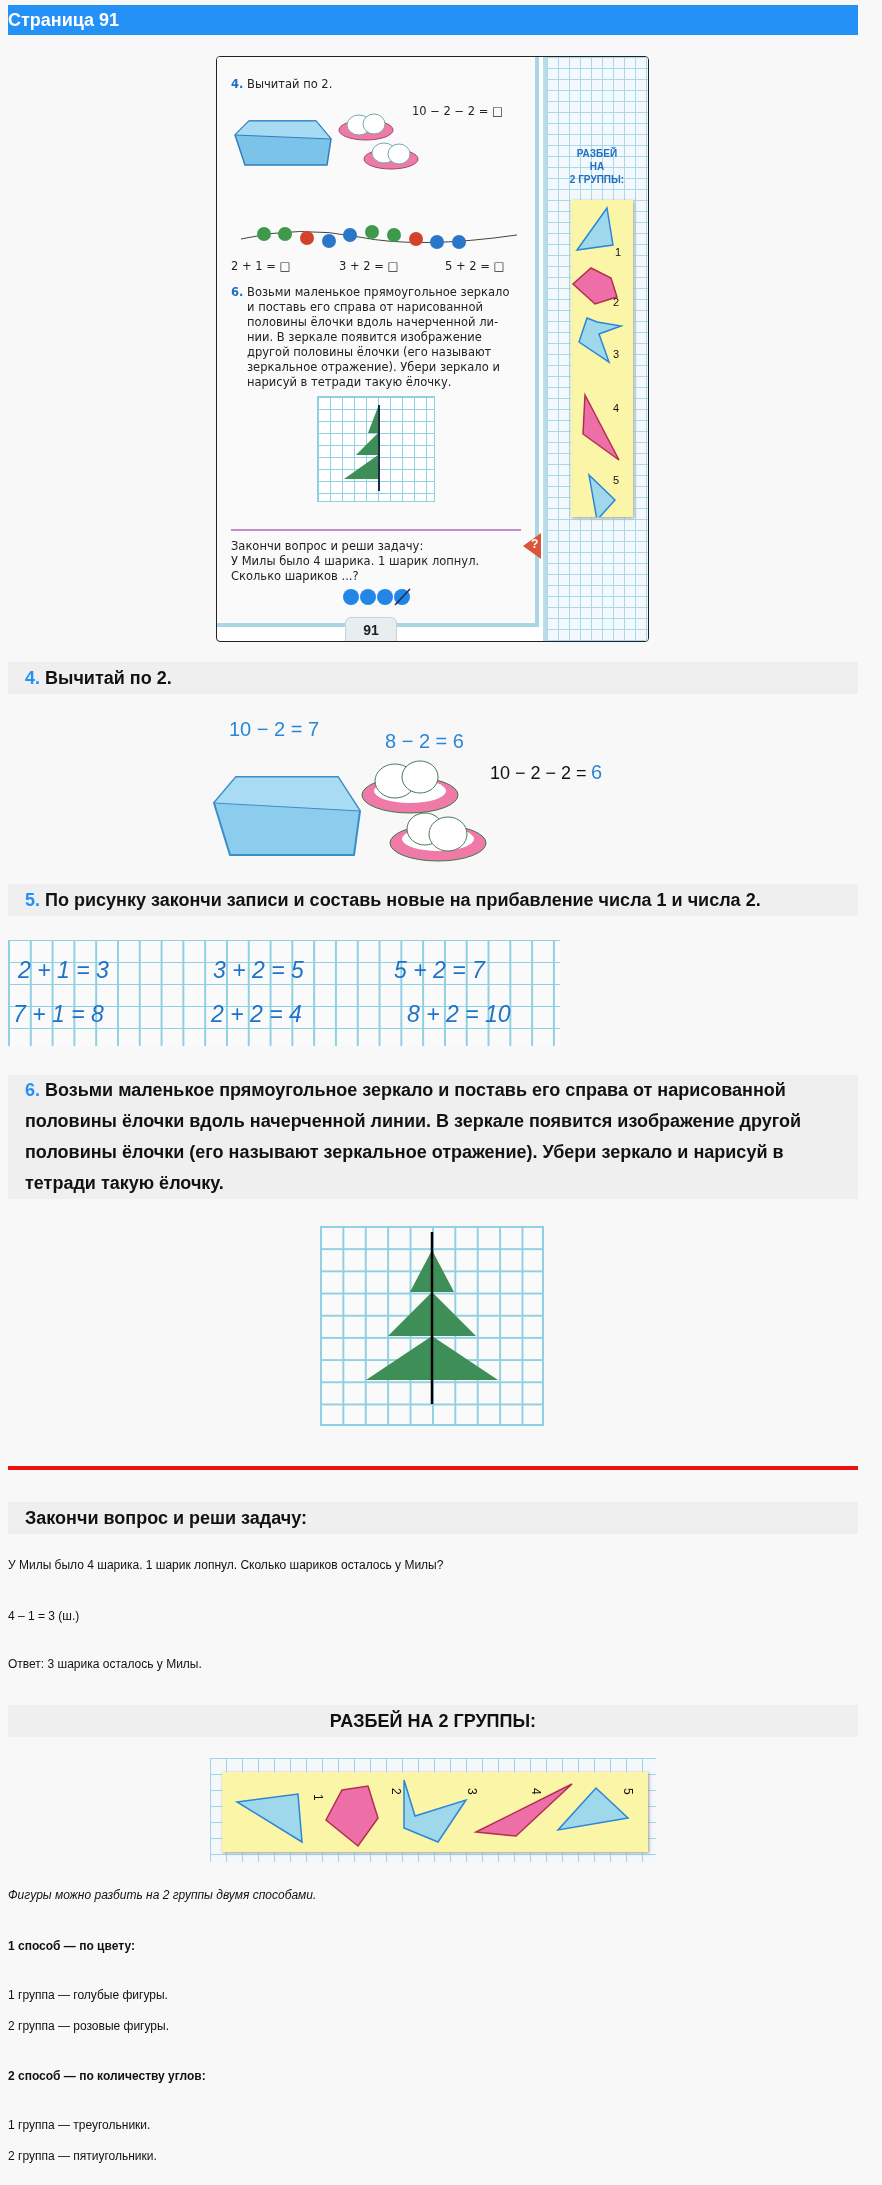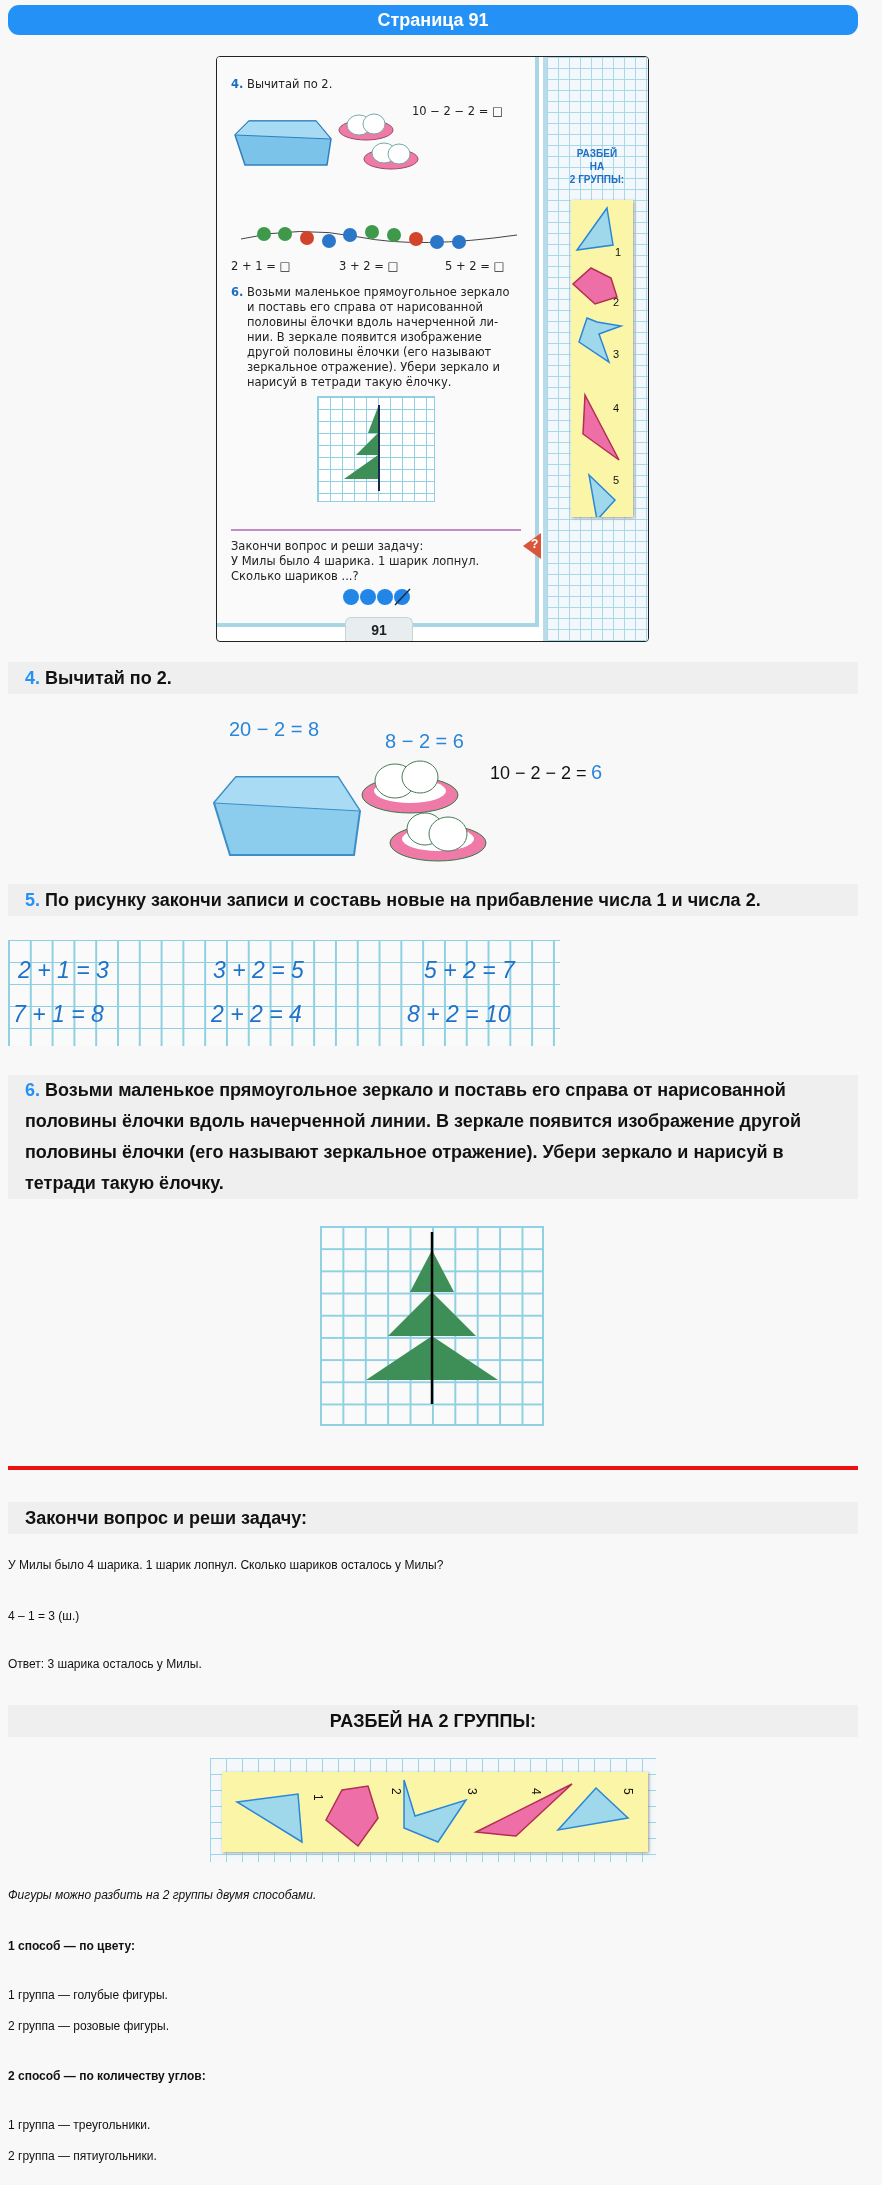--- a/index.html
+++ b/index.html
@@ -1,30 +1,30 @@
 <!DOCTYPE html>
 <html><head>
 <meta charset="utf-8">
 <style>
   * { box-sizing: border-box; margin: 0; padding: 0; }
   body { width: 882px; height: 2185px; background: #f8f8f8; font-family: "Liberation Sans", sans-serif; color: #111; position: relative; overflow: hidden; }
   .abs { position: absolute; }
-  .header-bar { left: 8px; top: 5px; width: 850px; height: 30px; background: #2391f6; color: #fff; font-weight: bold; font-size: 18px; text-align: center; line-height: 30px; border-radius: 11px; }
+  .header-bar { left: 8px; top: 5px; width: 850px; height: 30px; background: #2391f6; color: #fff; font-weight: bold; font-size: 18px; line-height: 30px; }
   
   .book { left: 216px; top: 56px; width: 433px; height: 586px; border: 1.5px solid #222; border-radius: 4px; background: #fff; overflow: hidden; }
   .book-left { left: 0; top: 0; width: 322px; height: 570px; background: #fafafa; border-right: 4px solid #a9d6e5; border-bottom: 4px solid #a9d6e5; }
   .book-right { left: 326px; top: 0; width: 107px; height: 586px; background-color: #f2f8fb;
     background-image: linear-gradient(#a9d8e8 1px, transparent 1px), linear-gradient(90deg, #a9d8e8 1px, transparent 1px);
     background-size: 11px 11px; border-left: 4px solid #b8dde9; }
   .bk-txt { font-size: 11.5px; color: #222; line-height: 15px; font-family: "DejaVu Sans", sans-serif; }
   .bk-num { color: #1e6fc2; font-weight: bold; }
   .blue-title { color: #1e6fc2; font-weight: bold; font-size: 10px; text-align: center; line-height: 13px; }
   .strip { left: 24px; top: 143px; width: 62px; height: 317px; background: #fbf5a8; box-shadow: 1px 1px 3px #999; }
   .grid-small { background-color: #fff; background-image: linear-gradient(#8fd0e3 1px, transparent 1px), linear-gradient(90deg, #8fd0e3 1px, transparent 1px); background-size: 12px 12px; border: 1px solid #8fd0e3; }
-  .page-tab { left: 128px; top: 560px; width: 68px; height: 26px; background: #e8eef0; border: 1px solid #c8d3d6; border-bottom: none; border-radius: 6px 6px 0 0; text-align: center; font-weight: bold; font-size: 14px; line-height: 24px; color: #222; }
+  .page-tab { left: 128px; top: 560px; width: 52px; height: 26px; background: #e8eef0; border: 1px solid #c8d3d6; border-bottom: none; border-radius: 6px 6px 0 0; text-align: center; font-weight: bold; font-size: 14px; line-height: 24px; color: #222; }
   .qmark { left: 306px; top: 476px; width: 0; height: 0; border-top: 13px solid transparent; border-bottom: 13px solid transparent; border-right: 18px solid #d9563a; }
   .qmark-label { left: 314px; top: 480px; color: #fff; font-weight: bold; font-size: 12px; }
   
   .sec { left: 8px; width: 850px; background: #efefef; font-weight: bold; font-size: 18px; line-height: 32px; padding-left: 17px; }
   .sec .n { color: #2391f6; }
   .sec-center { text-align: center; padding-left: 0; }
   .eq-blue { color: #2a86d8; font-size: 20px; }
   .eq-black { color: #111; font-size: 18px; }
   .notebook { left: 8px; top: 940px; width: 552px; height: 106px; background-color: #fafafa;
     background-image: linear-gradient(#8fd0e3 1.5px, transparent 1.5px), linear-gradient(90deg, #8fd0e3 1.5px, transparent 1.5px);
@@ -136,21 +136,21 @@
         <text x="42" y="284" font-size="11" fill="#111">5</text>
       </svg>
     </div>
   </div>
 </div>
 
 <div class="abs sec" style="top:662px;">
   <span class="n">4.</span>
   <span>Вычитай по 2.</span>
 </div>
-<div class="abs eq-blue" style="left:229px;top:718px;">20 − 2 = 8</div>
+<div class="abs eq-blue" style="left:229px;top:718px;">10 − 2 = 7</div>
 <div class="abs eq-blue" style="left:385px;top:730px;">8 − 2 = 6</div>
 <svg class="abs" style="left:210px;top:755px;" width="300" height="110">
   <path d="M4,48 L26,22 L128,22 L150,56 L144,100 L20,100 Z" fill="#8ccdee" stroke="#3b8ec7" stroke-width="2"></path>
   <path d="M26,22 L128,22 L150,56 L4,48 Z" fill="#a9dcf4" stroke="#3b8ec7"></path>
   <ellipse cx="200" cy="40" rx="48" ry="18" fill="#ef7aa8" stroke="#3a7a4a"></ellipse>
   <ellipse cx="200" cy="36" rx="36" ry="12" fill="#fff"></ellipse>
   <ellipse cx="185" cy="26" rx="20" ry="17" fill="#fff" stroke="#4a7a5a"></ellipse>
   <ellipse cx="210" cy="22" rx="18" ry="16" fill="#fff" stroke="#4a7a5a"></ellipse>
   <ellipse cx="228" cy="88" rx="48" ry="18" fill="#ef7aa8" stroke="#3a7a4a"></ellipse>
   <ellipse cx="228" cy="84" rx="36" ry="12" fill="#fff"></ellipse>
@@ -162,21 +162,21 @@
   <span class="eq-blue">6</span>
 </div>
 
 <div class="abs sec" style="top:884px;">
   <span class="n">5.</span>
   <span>По рисунку закончи записи и составь новые на прибавление числа 1 и числа 2.</span>
 </div>
 <div class="abs notebook">
   <div class="abs nb-eq" style="left:10px;top:17px;">2 + 1 = 3</div>
   <div class="abs nb-eq" style="left:205px;top:17px;">3 + 2 = 5</div>
-  <div class="abs nb-eq" style="left:416px;top:17px;">5 + 2 = 7</div>
+  <div class="abs nb-eq" style="left:386px;top:17px;">5 + 2 = 7</div>
   <div class="abs nb-eq" style="left:5px;top:61px;">7 + 1 = 8</div>
   <div class="abs nb-eq" style="left:203px;top:61px;">2 + 2 = 4</div>
   <div class="abs nb-eq" style="left:399px;top:61px;">8 + 2 = 10</div>
 </div>
 
 <div class="abs sec" style="top:1075px;height:124px;padding-top:0;line-height:31px;padding-right:20px;">
   <span class="n">6.</span>
   <span>Возьми маленькое прямоугольное зеркало и поставь его справа от нарисованной половины ёлочки вдоль начерченной линии. В зеркале появится изображение другой половины ёлочки (его называют зеркальное отражение). Убери зеркало и нарисуй в тетради такую ёлочку.</span>
 </div>
 <div class="abs tree-grid">

